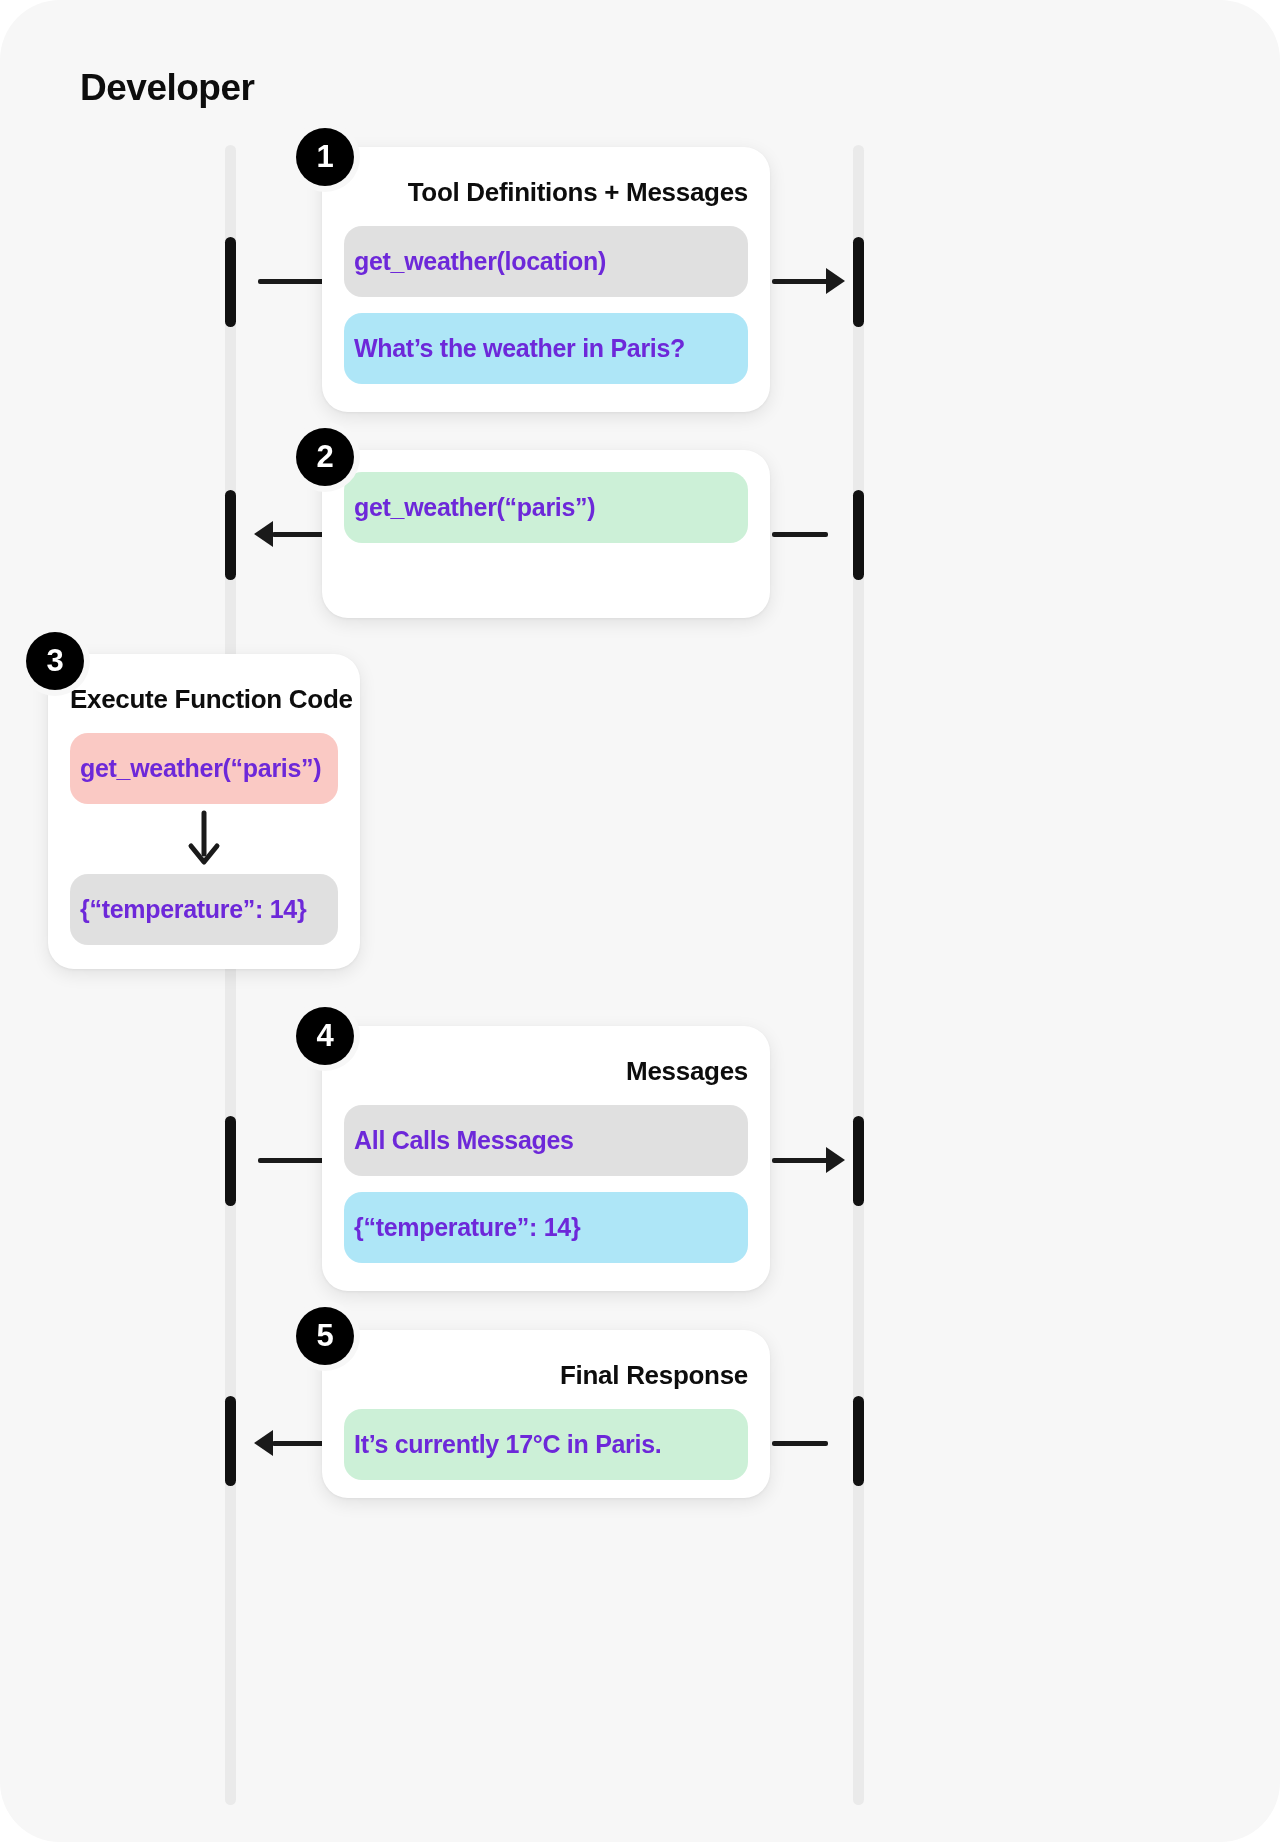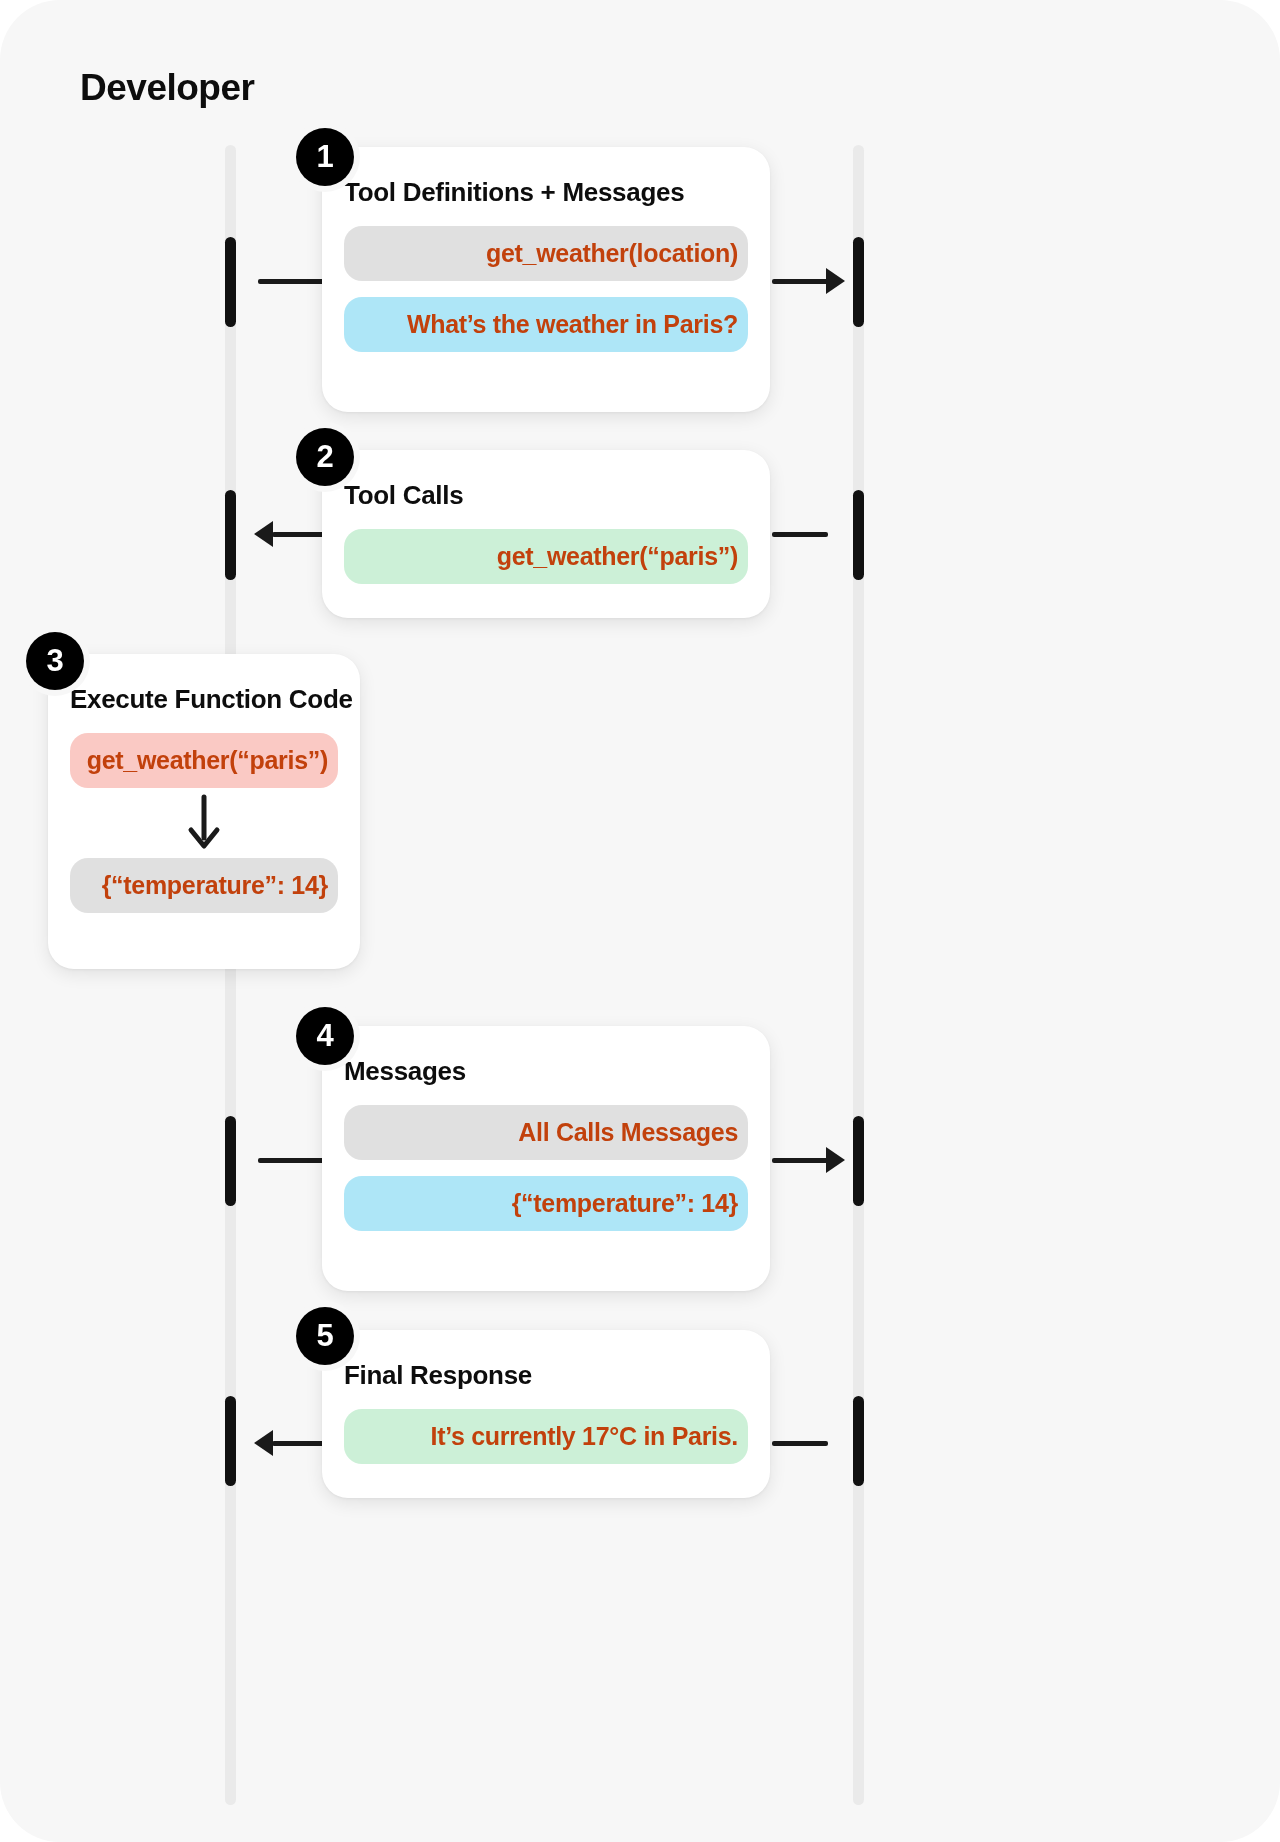--- a/index.html
+++ b/index.html
@@ -83,33 +83,33 @@
     background: #FFFFFF;
     border-radius: 26px;
     box-shadow: 0 5px 18px rgba(0,0,0,0.09), 0 1px 3px rgba(0,0,0,0.05);
     box-sizing: border-box;
     padding: 22px 22px 24px 22px;
   }
   .card-title {
     font-size: 26px;
     font-weight: 700;
     color: #0D0D0D;
-    text-align: left;
+    text-align: right;
     letter-spacing: -0.3px;
     margin: 8px 0 18px 0;
     white-space: nowrap;
   }
   .pill {
     border-radius: 18px;
     font-size: 25px;
     font-weight: 700;
-    color: #c2410c;
-    text-align: right;
+    color: #6d28d9;
+    text-align: left;
     letter-spacing: -0.3px;
-    padding: 13px 10px;
+    padding: 21px 10px;
     margin-bottom: 16px;
     white-space: nowrap;
     overflow: hidden;
   }
   .pill:last-child { margin-bottom: 8px; }
   .pill.gray  { background: #E0E0E0; }
   .pill.blue  { background: #AEE6F7; }
   .pill.green { background: #CCF0D7; }
   .pill.pink  { background: #FAC9C4; }
 
@@ -173,21 +173,20 @@
   <div class="connector-line" style="left:772px; top:1441px; width:56px;"></div>
 
   <div class="card" style="left:322px; top:147px; width:448px; height:265px;">
     <div class="card-title">Tool Definitions + Messages</div>
     <div class="pill gray">get_weather(location)</div>
     <div class="pill blue">What’s the weather in Paris?</div>
   </div>
   <div class="badge" style="left:296px; top:128px;">1</div>
 
   <div class="card" style="left:322px; top:450px; width:448px; height:168px;">
-    <div class="card-title">Tool Calls</div>
     <div class="pill green">get_weather(“paris”)</div>
   </div>
   <div class="badge" style="left:296px; top:428px;">2</div>
 
   <div class="card" style="left:48px; top:654px; width:312px; height:315px;">
     <div class="card-title">Execute Function Code</div>
     <div class="pill pink" style="margin-bottom:6px;">get_weather(“paris”)</div>
     <svg class="down-arrow" width="40" height="58" viewBox="0 0 40 58">
       <line x1="20" y1="3" x2="20" y2="44" stroke="#1A1A1A" stroke-width="5" stroke-linecap="round"></line>
       <polyline points="7,36 20,52 33,36" fill="none" stroke="#1A1A1A" stroke-width="5" stroke-linecap="round" stroke-linejoin="round"></polyline>

